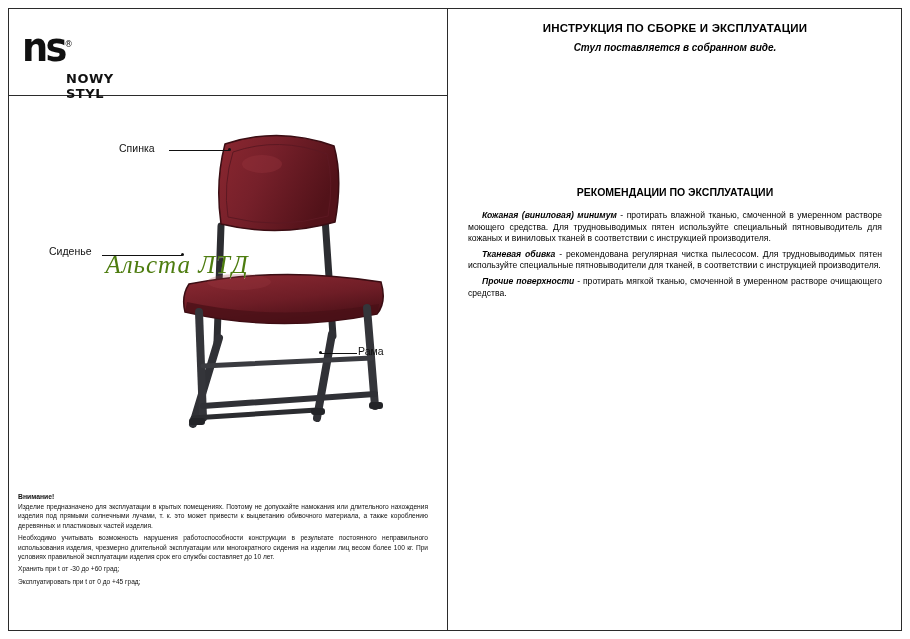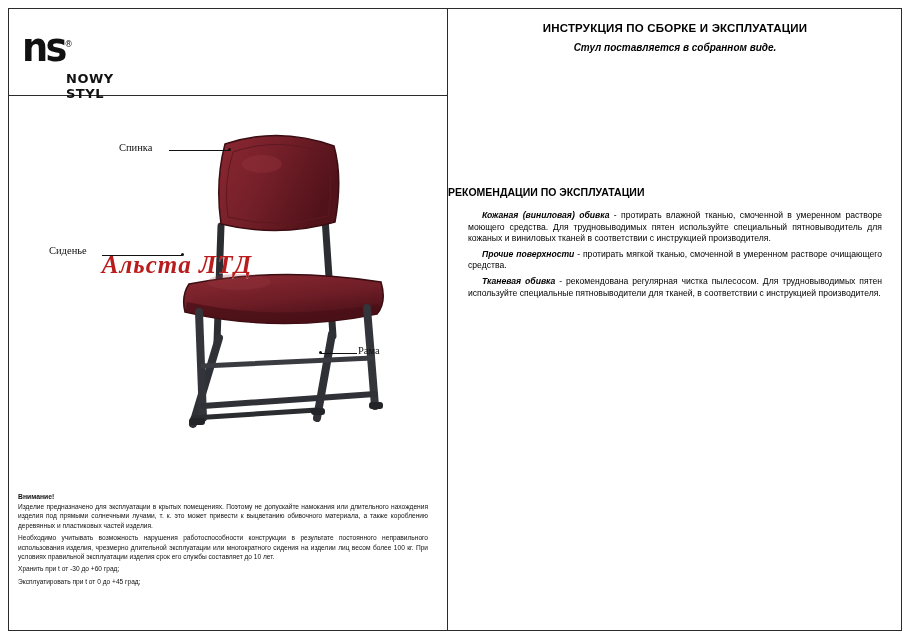--- a/index.html
+++ b/index.html
@@ -110,21 +110,21 @@
   .chair-svg {
     position: absolute;
     left: 120px;
     top: 10px;
   }
 
   .callout-label {
     position: absolute;
     font-size: 10.5px;
     color: #111;
-    font-family: Liberation Serif, serif;
+    font-family: Liberation Sans, sans-serif;
     white-space: nowrap;
   }
   .leader {
     position: absolute;
     background: #111;
     height: 1px;
   }
   .leader-dot {
     position: absolute;
     width: 3px;
@@ -134,24 +134,24 @@
   }
 
   
   .watermark {
     position: absolute;
     left: 18px;
     top: 155px;
     width: 300px;
     text-align: center;
     font-family: "Liberation Serif", serif;
-    font-weight: bold;
+    font-weight: normal;
     font-style: italic;
     font-size: 25px;
-    color: #b91c1c;
+    color: #4d7c0f;
     letter-spacing: 1px;
     text-shadow: 0 1px 0 rgba(255,255,255,0.35);
     pointer-events: none;
   }
 
   
   .warning-block {
     position: absolute;
     left: 18px;
     top: 492px;
@@ -196,20 +196,21 @@
     text-align: center;
     font-weight: bold;
     font-style: italic;
     font-size: 10px;
   }
   .rec-title {
     position: absolute;
     left: 0;
     top: 178px;
     width: 454px;
+    text-align: center;
     font-weight: bold;
     font-size: 10.5px;
   }
   .rec-body {
     position: absolute;
     left: 20px;
     top: 202px;
     width: 414px;
     font-size: 8.6px;
     line-height: 11.6px;
@@ -322,24 +323,24 @@
   </div>
 
   <div class="right-col">
     <div class="right-title">ИНСТРУКЦИЯ ПО СБОРКЕ И ЭКСПЛУАТАЦИИ</div>
     <div class="right-subtitle">Стул поставляется в собранном виде.</div>
 
     <div class="rec-title">РЕКОМЕНДАЦИИ ПО ЭКСПЛУАТАЦИИ</div>
 
     <div class="rec-body">
       <p>
-        <b>Кожаная  (виниловая) обивка</b><span> - протирать влажной тканью, смоченной в умеренном растворе моющего средства. Для трудновыводимых пятен используйте специальный пятновыводитель для кожаных и виниловых тканей в соответствии с инструкцией производителя.</span>
+        <b>Кожаная  (виниловая) минимум</b><span> - протирать влажной тканью, смоченной в умеренном растворе моющего средства. Для трудновыводимых пятен используйте специальный пятновыводитель для кожаных и виниловых тканей в соответствии с инструкцией производителя.</span>
+      </p>
+      <p>
+        <b>Тканевая обивка</b><span> - рекомендована регулярная чистка пылесосом. Для трудновыводимых пятен используйте специальные пятновыводители для тканей, в соответствии с инструкцией производителя.</span>
       </p>
       <p>
         <b>Прочие поверхности</b><span> - протирать мягкой тканью, смоченной в умеренном растворе очищающего средства.</span>
       </p>
-      <p>
-        <b>Тканевая обивка</b><span> - рекомендована регулярная чистка пылесосом. Для трудновыводимых пятен используйте специальные пятновыводители для тканей, в соответствии с инструкцией производителя.</span>
-      </p>
     </div>
   </div>
 
 </div>
 
 </body></html>

